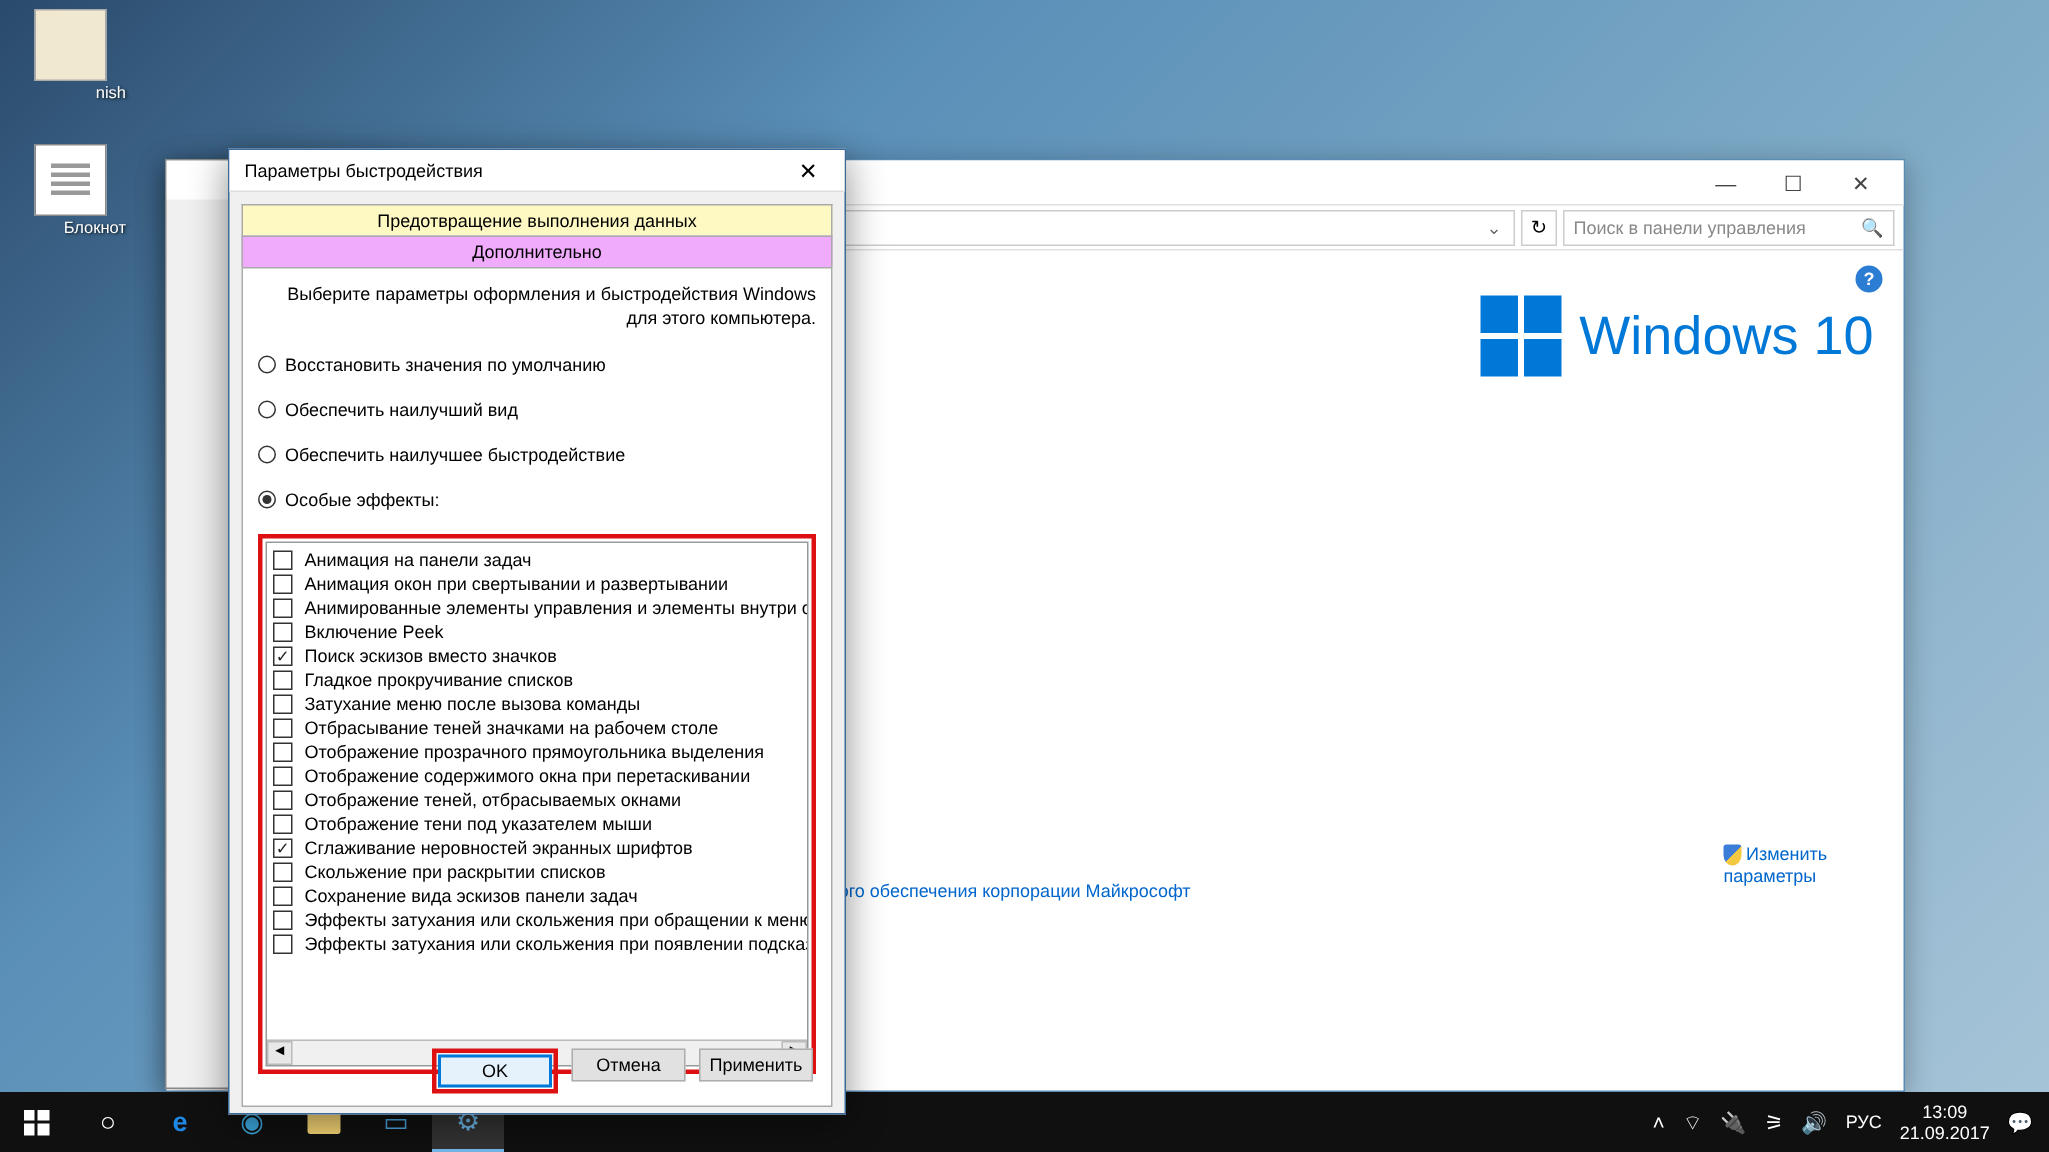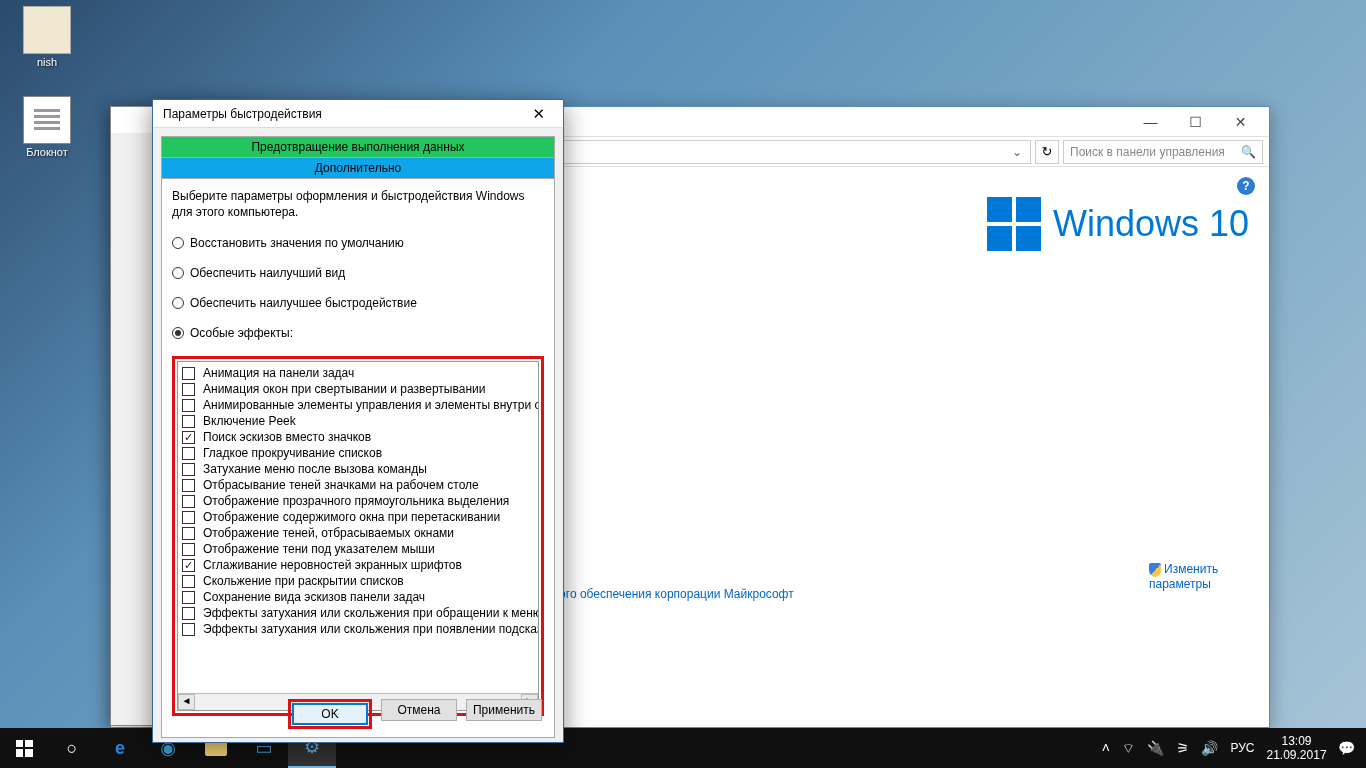--- a/index.html
+++ b/index.html
@@ -1,33 +1,33 @@
 <!DOCTYPE html>
 <html><head>
 <meta charset="utf-8">
 <style>
 * { margin: 0; padding: 0; box-sizing: border-box; font-family: "Segoe UI", Tahoma, sans-serif; }
 body { width: 1366px; height: 768px; overflow: hidden; background: linear-gradient(135deg, #2a4a6b 0%, #5a8fb8 30%, #7ba8c5 60%, #a8c5d8 100%); position: relative; }
 
 
-.desktop-icon { position: absolute; width: 74px; text-align: center; color: white; font-size: 11px; text-shadow: 1px 1px 2px rgba(0,0,0,0.8); cursor: pointer; }
+.desktop-icon { position: absolute; width: 74px; text-align: right; color: white; font-size: 11px; text-shadow: 1px 1px 2px rgba(0,0,0,0.8); cursor: pointer; }
 .desktop-icon .icon-img { width: 48px; height: 48px; margin: 0 auto 2px; background: #f0e8d0; border: 1px solid #aaa; }
 .desktop-icon.notepad .icon-img { background: #fff; border: 1px solid #888; position: relative; }
 .desktop-icon.notepad .icon-img::after { content:""; position:absolute; left:10px; top:12px; right:10px; height:3px; box-shadow: 0 0 0 #999, 0 6px 0 #999, 0 12px 0 #999, 0 18px 0 #999; background:#999; }
 
 
 .system-window { position: absolute; left: 110px; top: 106px; width: 1160px; height: 622px; background: #fff; border: 1px solid #5a8bb5; box-shadow: 0 4px 18px rgba(0,0,0,0.3); }
 .system-window .title-bar { height: 30px; background: #fff; border-bottom: 1px solid #e0e0e0; display:flex; align-items:center; padding: 0 6px; }
 .system-window .win-controls { margin-left: auto; display:flex; }
 .win-controls .wc { width: 45px; height: 28px; display:flex; align-items:center; justify-content:center; color:#444; font-size:14px; }
 .system-window .addr-bar { height: 30px; display:flex; align-items:center; padding: 3px 6px; border-bottom:1px solid #e0e0e0; gap:4px; }
 .addr-bar .crumbs { flex:1; border:1px solid #ccc; height:24px; display:flex; align-items:center; padding:0 8px; font-size:12px; color:#333; gap:6px;}
 .addr-bar .crumbs .sep { color:#888; }
 .addr-bar .refresh { width:24px; height:24px; border:1px solid #ccc; display:flex; align-items:center; justify-content:center; font-size:13px; }
-.addr-bar .search { width:200px; height:24px; border:1px solid #ccc; display:flex; align-items:center; padding:0 6px; font-size:12px; color:#888; gap:6px;}
+.addr-bar .search { width:221px; height:24px; border:1px solid #ccc; display:flex; align-items:center; padding:0 6px; font-size:12px; color:#888; gap:6px;}
 .system-body { display:flex; height: calc(100% - 60px); }
 .left-panel { width: 40px; border-right:1px solid #e0e0e0; }
 .main-panel { flex:1; padding: 14px 20px 14px 14px; position:relative; font-size:12px; color:#222; }
 .main-panel .heading { color:#1a6fb0; font-size:14px; margin-bottom:14px; }
 .help-icon { position:absolute; right:14px; top:10px; width:18px; height:18px; border-radius:50%; background:#2b7cd3; color:#fff; font-size:12px; display:flex; align-items:center; justify-content:center; font-weight:bold; }
 .win10-logo { position:absolute; right:20px; top:30px; display:flex; align-items:center; gap:12px; }
 .win10-logo .sq { width:54px; height:54px; display:grid; grid-template-columns:1fr 1fr; grid-template-rows:1fr 1fr; gap:4px; }
 .win10-logo .sq div { background:#0078d7; }
 .win10-logo .txt { color:#0078d7; font-size:36px; font-weight:300; }
 .main-panel .row { margin: 2px 0 6px 0; line-height:1.5; }
@@ -35,26 +35,26 @@
 .shield { display:inline-block; width:12px; height:14px; background: linear-gradient(135deg,#3b7dd8 50%, #f5c842 50%); border-radius: 2px 2px 50% 50%; margin-right:3px; vertical-align:middle; }
 
 
 .props-dialog { position: absolute; left: 110px; top: 106px; width: 150px; height: 620px; background:#f0f0f0; border:1px solid #888; box-shadow: 0 4px 18px rgba(0,0,0,0.3); overflow:hidden; }
 .props-dialog .ptitle { height:26px; background:#fff; font-size:12px; padding:5px 8px; }
 
 
 .perf-dialog { position:absolute; left:152px; top:99px; width:412px; height:644px; background:#f0f0f0; border:1px solid #3a6a9a; box-shadow: 0 6px 24px rgba(0,0,0,0.45); z-index:10; }
 .perf-dialog .d-title { height:28px; background:#fff; border-bottom:1px solid #ddd; display:flex; align-items:center; padding:0 10px; font-size:12px; }
 .perf-dialog .d-title .close { margin-left:auto; font-size:15px; cursor:pointer; padding:2px 8px; }
-.dep-tab { margin: 8px 8px 0 8px; border:1px solid #aaa; border-bottom:none; background:#22c55e; font-size:12px; text-align:center; padding:3px 0; }
+.dep-tab { margin: 8px 8px 0 8px; border:1px solid #aaa; border-bottom:none; background:#fef9c3; font-size:12px; text-align:center; padding:3px 0; }
 .tabs2 { display:flex; margin: 0 8px; }
-.tabs2 .tab { flex:1; border:1px solid #aaa; border-bottom:none; padding:3px 0; text-align:center; background:#0ea5e9; font-size:12px; cursor:pointer; }
+.tabs2 .tab { flex:1; border:1px solid #aaa; border-bottom:none; padding:3px 0; text-align:center; background:#f0abfc; font-size:12px; cursor:pointer; }
 .tabs2 .tab.active { background:#fff; border-bottom:1px solid #fff; position:relative; z-index:2; }
 .tab-body { margin: 0 8px 8px 8px; border:1px solid #aaa; background:#fff; padding:10px; height:560px; position:relative; }
-.tab-body .instr { font-size:12px; margin-bottom:10px; line-height:1.3; }
+.tab-body .instr { font-size:12px; margin-bottom:10px; line-height:1.3;text-align:right; }
 .radio-row { font-size:12px; display:flex; align-items:center; gap:6px; margin:16px 0; cursor:pointer; }
 .radio-row .r { width:12px; height:12px; border:1px solid #333; border-radius:50%; display:inline-flex; align-items:center; justify-content:center; }
 .radio-row .r.on::after { content:""; width:6px; height:6px; background:#333; border-radius:50%; }
 .checklist-wrap { border:3px solid #d11; padding:2px; margin-top:8px; }
 .checklist { border:1px solid #999; height:350px; overflow:hidden; font-size:12px; background:#fff; position:relative; }
 .checklist .items { padding:3px 2px; }
 .check-row { display:flex; align-items:center; gap:8px; padding:1px 2px; white-space:nowrap; cursor:pointer; }
 .check-row .cb { width:13px; height:13px; border:1px solid #333; background:#fff; display:inline-flex; align-items:center; justify-content:center; flex-shrink:0; font-size:11px; color:#222; }
 .check-row .cb.on::after { content:"✓"; }
 .hscroll { display:flex; border-top:1px solid #bbb; height:17px; background:#f0f0f0; position:absolute; bottom:0; left:0; right:0; }

